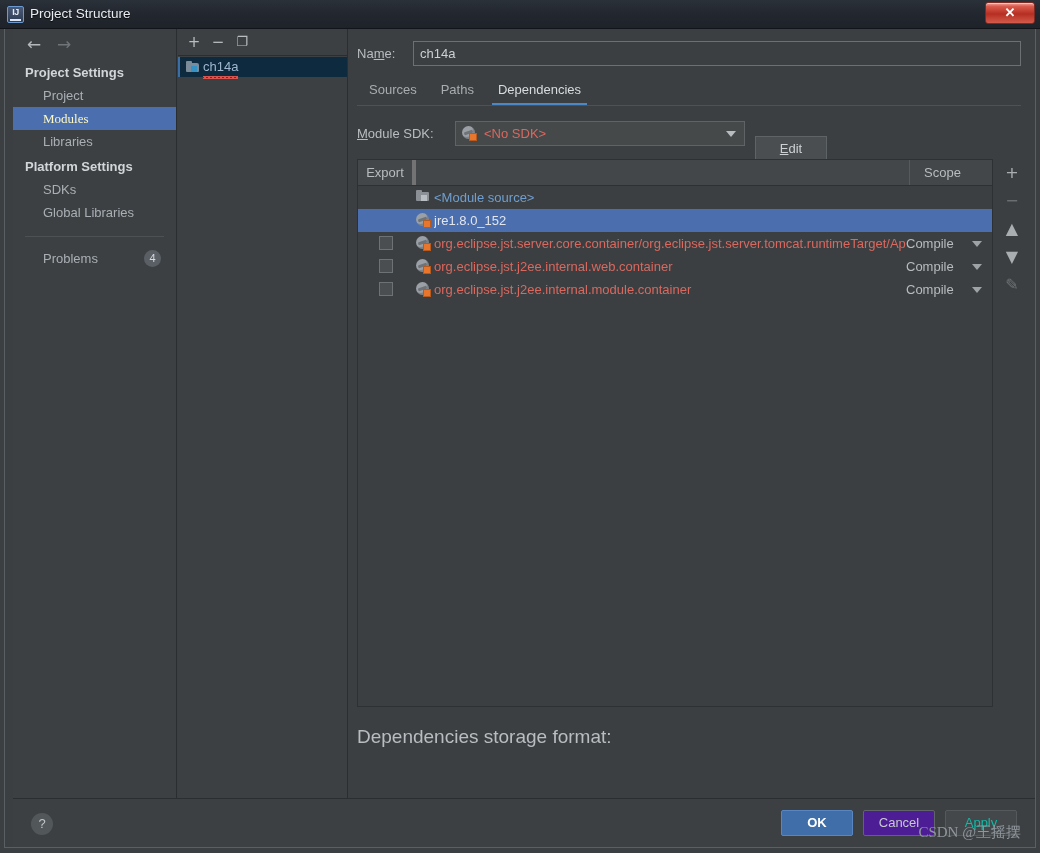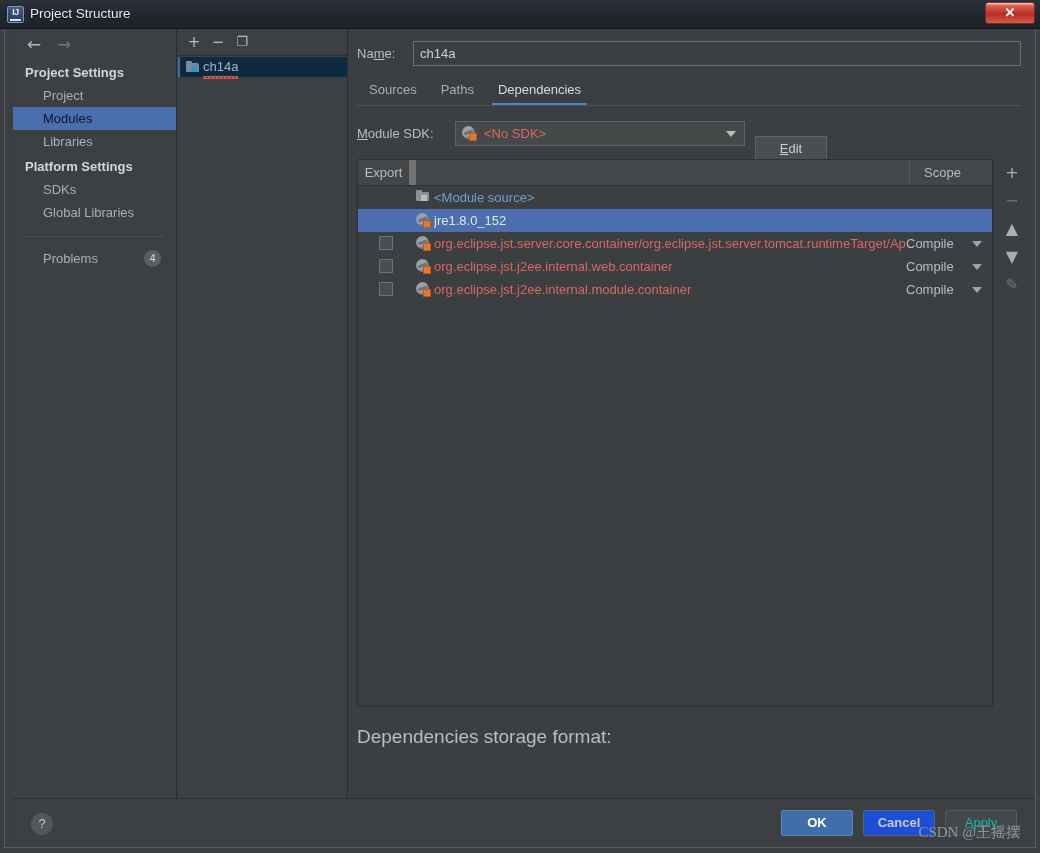--- a/index.html
+++ b/index.html
@@ -81,21 +81,21 @@
   #nav-back  { left:10px; color:#b4b8bb; }
   #nav-fwd   { left:40px; color:#6e7478; }
 
   .sec-head {
     padding:6px 0 4px 12px; color:#d3d6d9; font-weight:bold; font-size:13px;
   }
   .side-item {
     height:23px; line-height:23px; padding-left:30px;
     color:#a9afb4; font-size:13px; cursor:pointer; white-space:nowrap;
   }
-  .side-item.sel { background:#4b6eaf; color:#0f172a; }
+  .side-item.sel { background:#4b6eaf; color:#fef9c3;font-family:Liberation Serif, serif; }
   #sidebar hr {
     border:none; border-top:1px solid #4d5154; margin:12px 12px 10px 12px;
   }
   #problems-row {
     position:relative; height:23px; line-height:23px; padding-left:30px;
     color:#a9afb4; font-size:13px; cursor:pointer;
   }
   #problems-badge {
     position:absolute; right:15px; top:3px; width:17px; height:17px;
     border-radius:50%; background:#5a5f66; color:#d7dadd;
@@ -193,21 +193,21 @@
   #table-wrap {
     position:absolute; left:8px; top:130px; right:42px; bottom:92px;
     border:1px solid #2e3133; background:#3c3f41;
   }
   #thead {
     height:26px; background:#434749; border-bottom:1px solid #2e3133; position:relative;
   }
   #th-export {
     position:absolute; left:0; top:0; width:58px; height:25px;
     line-height:25px; text-align:center; color:#b8bcbf; font-size:13px;
-    border-right:7px solid #737373;
+    border-right:4px solid #737373;
   }
   #th-mid { position:absolute; left:58px; top:0; right:82px; height:25px; border-right:1px solid #555a5d;}
   #th-scope {
     position:absolute; right:0; top:0; width:82px; height:25px;
     line-height:25px; padding-left:14px; color:#b8bcbf; font-size:13px;
   }
   .trow { position:relative; height:23px; }
   .trow.sel { background:#4b6eaf; }
   .cb {
     position:absolute; left:21px; top:4px; width:14px; height:14px;
@@ -287,21 +287,21 @@
     font-size:13px; text-align:center; line-height:22px; cursor:pointer;
   }
   .fbtn {
     position:absolute; top:11px; height:26px; line-height:24px; text-align:center;
     font-size:13px; cursor:pointer; border-radius:2px;
   }
   #btn-ok {
     right:182px; width:72px; background:#3f6ea8; border:1px solid #5986c0; color:#ffffff; font-weight:bold;
   }
   #btn-cancel {
-    right:100px; width:72px; background:#1d4ed8; border:1px solid #606568; color:#c7cbce;font-weight:bold;
+    right:100px; width:72px; background:#4c1d95; border:1px solid #606568; color:#c7cbce;
   }
   #btn-apply {
     right:18px; width:72px; background:#44484a; border:1px solid #55595c; color:#14b8a6;
   }
   #watermark {
     position:absolute; right:14px; bottom:5px; color:#8f969c; font-size:15px;
     font-family:Liberation Serif, serif; pointer-events:none;
   }
 </style>
 </head>

